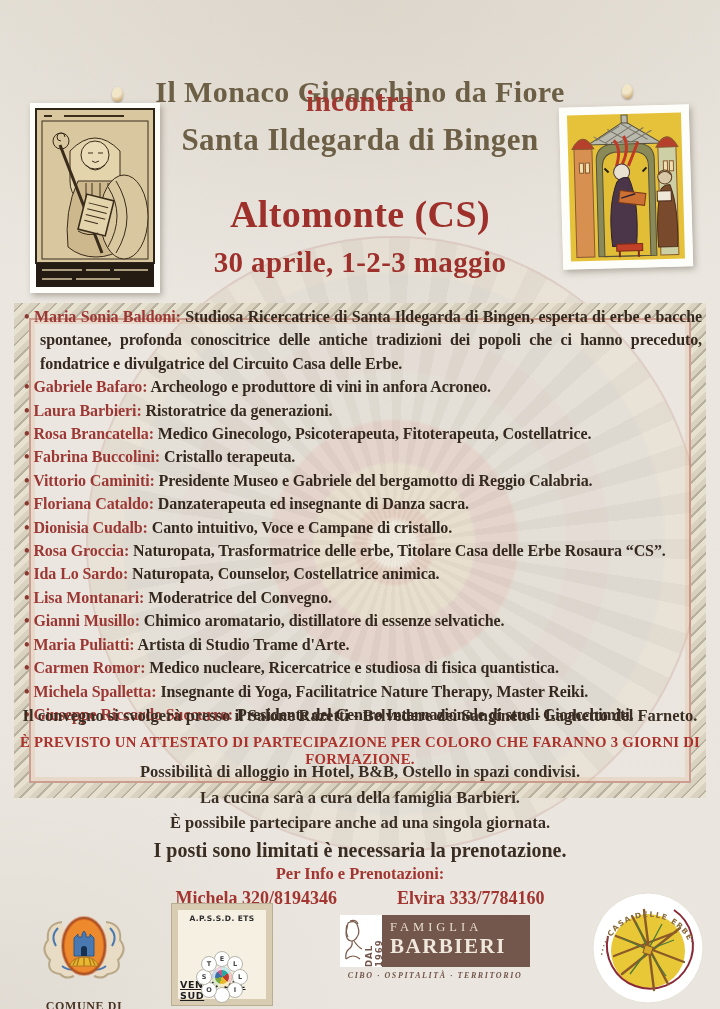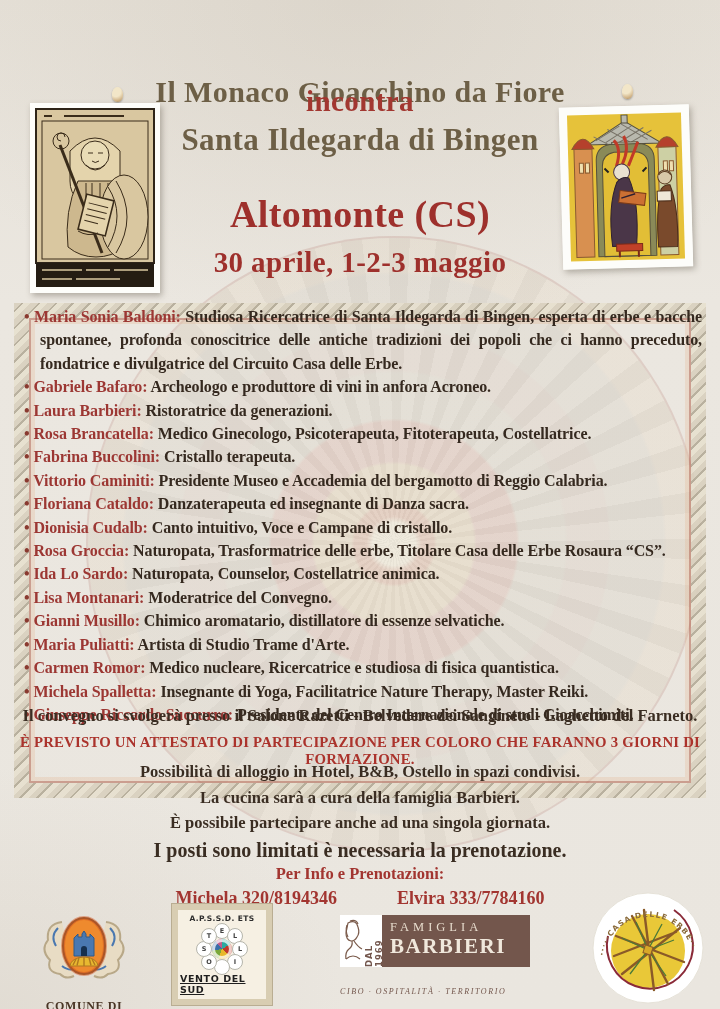--- a/index.html
+++ b/index.html
@@ -84,21 +84,21 @@
   .phones span { margin:0 30px; }
 
   
   .logo { position:absolute; }
   .logo-comune { left:28px; top:912px; width:112px; text-align:center; }
   .logo-comune .cap { font-size:12px; font-weight:bold; color:#4a3626; letter-spacing:.6px; line-height:13px; margin-top:16px; }
 
   .logo-vento { left:172px; top:904px; width:100px; height:101px;
     background:#f6f0e3; border:6px solid #d8cdb2; outline:1px solid #b9ad92;
     display:flex; flex-direction:column; align-items:center; justify-content:space-between;
-    padding:4px 2px; }
+    padding:4px 2px;gap:28px; }
   .logo-vento .org { font-family:"DejaVu Sans", sans-serif; font-size:7.5px; font-weight:bold; color:#2c2c2c; letter-spacing:.4px; }
   .logo-vento .nm  { font-family:"DejaVu Sans", sans-serif; font-size:9.5px; font-weight:bold; color:#1e1e1e; letter-spacing:.6px;text-decoration:underline; }
   .flower { position:relative; width:52px; height:52px; }
   .petal { position:absolute; width:16px; height:16px; border-radius:50%; background:#fff;
            border:1px solid #b5b5ab; transform:translate(-50%,-50%);
            font-family:"DejaVu Sans", sans-serif; font-size:6.5px; font-weight:bold; color:#444;
            display:flex; align-items:center; justify-content:center; }
   .flower-center { position:absolute; left:26px; top:26px; width:20px; height:20px; border-radius:50%;
            transform:translate(-50%,-50%);
            background:conic-gradient(#2aa9a0 0 60deg,#c0392b 60deg 130deg,#e8b82a 130deg 200deg,#7aa83a 200deg 260deg,#3a6ea8 260deg 320deg,#c05a8a 320deg 360deg);
@@ -106,21 +106,21 @@
 
   .logo-barbieri { left:340px; top:915px; width:190px; }
   .barb-row { display:flex; align-items:stretch; height:52px; }
   .barb-face { width:26px; background:#fff; display:flex; align-items:center; justify-content:center; }
   .barb-since { width:16px; background:#fff; display:flex; align-items:center; justify-content:center; }
   .barb-since span { writing-mode:vertical-rl; transform:rotate(180deg);
       font-family:"DejaVu Sans", sans-serif; font-size:8.5px; font-weight:bold; color:#73564c; letter-spacing:1px; }
   .barb-box { flex:1; background:#73564c; color:#f0e8dc; padding:5px 8px 4px; }
   .barb-box .l1 { font-size:12.5px; letter-spacing:4px; color:#e7dccd; }
   .barb-box .l2 { font-size:21px; font-weight:bold; letter-spacing:1.5px; line-height:22px; }
-  .barb-tag { margin-top:20px; text-align:left; font-size:8px; font-weight:normal;
+  .barb-tag { margin-top:4px; text-align:center; font-size:8px; font-weight:bold;
       color:#73564c; letter-spacing:1.6px; font-style:italic; }
 
   .logo-casa { left:592px; top:892px; width:112px; height:112px; }
 </style>
 </head>
 <body>
 
 <div class="poster">
 
   <div class="mandala-layer">
@@ -213,21 +213,21 @@
       </g>
     </svg>
   </div>
 
   <ul class="speakers">
     <li><span class="nm">Maria Sonia Baldoni:</span><span> Studiosa Ricercatrice di Santa Ildegarda di Bingen, esperta di erbe e bacche spontanee, profonda conoscitrice delle antiche tradizioni dei popoli che ci hanno preceduto, fondatrice e divulgatrice del Circuito Casa delle Erbe.</span></li>
     <li><span class="nm">Gabriele Bafaro:</span><span> Archeologo e produttore di vini in anfora Acroneo.</span></li>
     <li><span class="nm">Laura Barbieri:</span><span> Ristoratrice da generazioni.</span></li>
     <li><span class="nm">Rosa Brancatella:</span><span> Medico Ginecologo, Psicoterapeuta, Fitoterapeuta, Costellatrice.</span></li>
     <li><span class="nm">Fabrina Buccolini:</span><span> Cristallo terapeuta.</span></li>
-    <li><span class="nm">Vittorio Caminiti:</span><span> Presidente Museo e Accademia del bergamotto di Reggio Calabria.</span></li>
+    <li><span class="nm">Vittorio Caminiti:</span><span> Presidente Museo e Gabriele del bergamotto di Reggio Calabria.</span></li>
     <li><span class="nm">Floriana Cataldo:</span><span> Danzaterapeuta ed insegnante di Danza sacra.</span></li>
     <li><span class="nm">Dionisia Cudalb:</span><span> Canto intuitivo, Voce e Campane di cristallo.</span></li>
     <li><span class="nm">Rosa Groccia:</span><span> Naturopata, Trasformatrice delle erbe, Titolare Casa delle Erbe Rosaura “CS”.</span></li>
     <li><span class="nm">Ida Lo Sardo:</span><span> Naturopata, Counselor, Costellatrice animica.</span></li>
     <li><span class="nm">Lisa Montanari:</span><span> Moderatrice del Convegno.</span></li>
     <li><span class="nm">Gianni Musillo:</span><span> Chimico aromatario, distillatore di essenze selvatiche.</span></li>
     <li><span class="nm">Maria Puliatti:</span><span> Artista di Studio Trame d'Arte.</span></li>
     <li><span class="nm">Carmen Romor:</span><span> Medico nucleare, Ricercatrice e studiosa di fisica quantistica.</span></li>
     <li><span class="nm">Michela Spalletta:</span><span> Insegnante di Yoga, Facilitatrice Nature Therapy, Master Reiki.</span></li>
     <li><span class="nm">Giuseppe Riccardo Succurro:</span><span> Presidente del Centro Internazionale di studi Gioacchimiti.</span></li>

